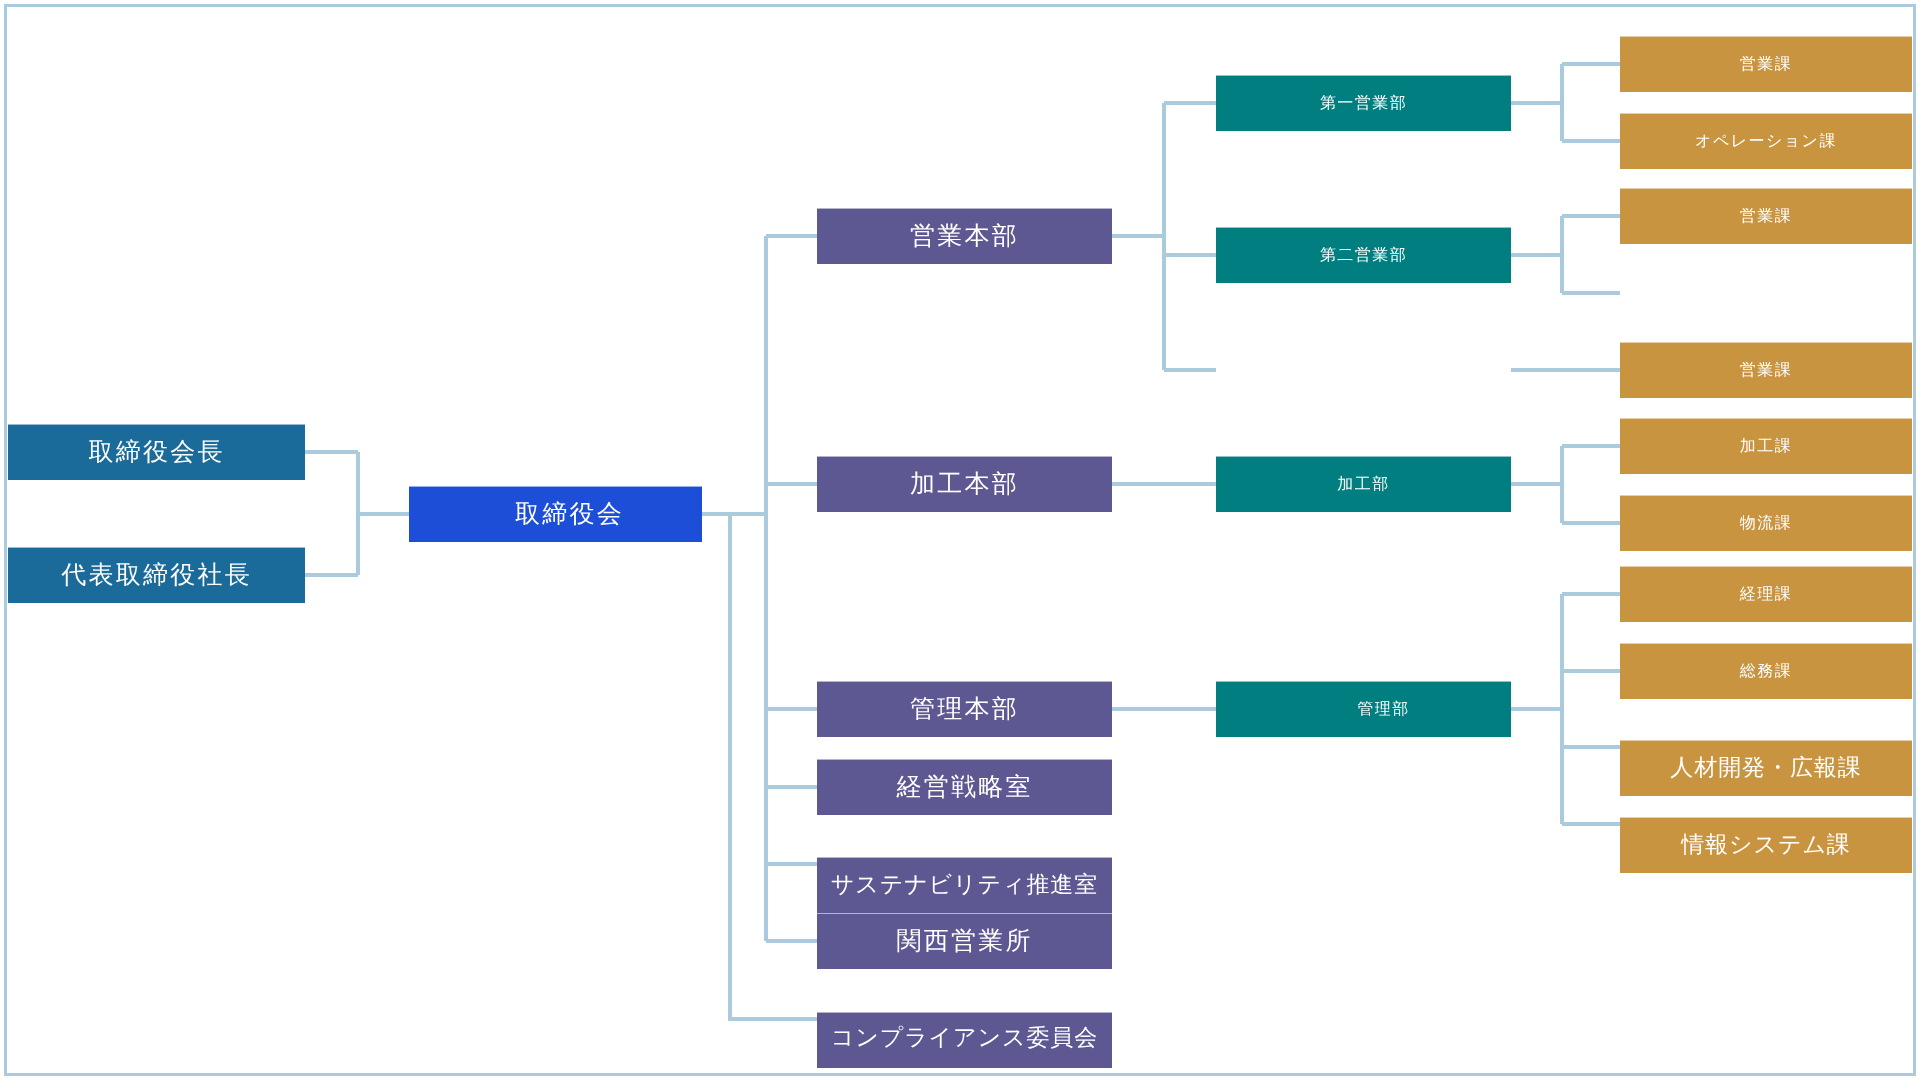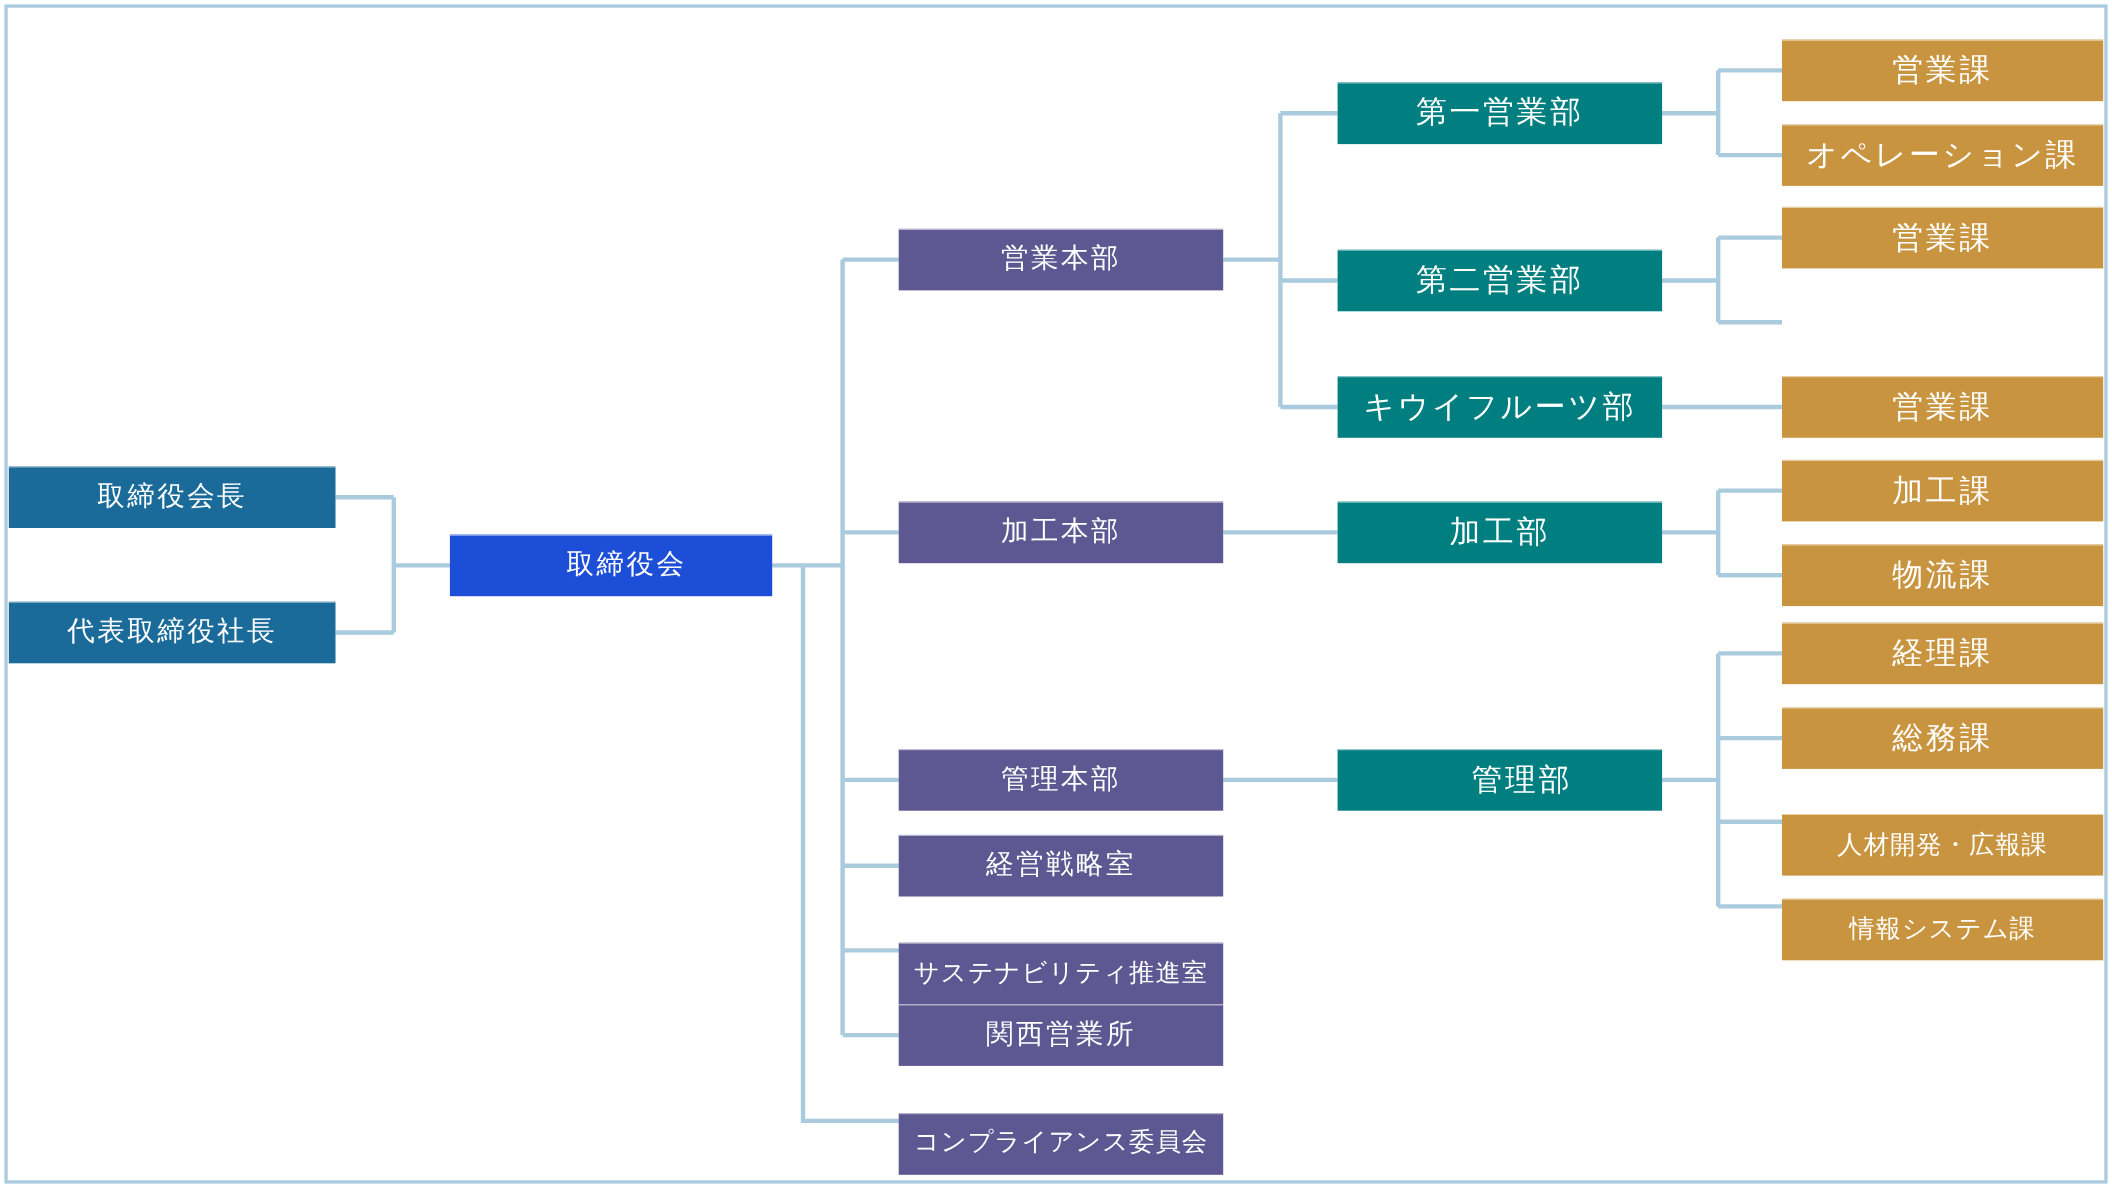--- a/index.html
+++ b/index.html
@@ -55,21 +55,21 @@
     font-size: 25px;
     box-shadow: 0 1px 0 rgba(255,255,255,0.55) inset;
   }
 
   .node-exec   { background: #1a6b99; }
   .node-board  { background: #1d4ed8; padding-left: 28px; }
   .node-div    { background: #5d5891; }
   .node-dept   { background: #017f80; }
   .node-sect   { background: #c9943f; }
 
-  .node-sect, .node-dept { font-size: 28px; }
+  .node-sect, .node-dept { font-size: 16px; }
   .node-long { font-size: 23px; letter-spacing: 0.04em; margin-top: 21px; }
 </style>
 </head>
 <body>
 
 <div id="org-chart-page">
 
   <div id="chart-frame"></div>
 
   <svg id="connector-layer" viewBox="0 0 1920 1080" width="1920" height="1080" xmlns="http://www.w3.org/2000/svg">
@@ -145,21 +145,20 @@
   <div class="node node-div node-long" style="left:817px; top:836px; width:295px; height:56px;">サステナビリティ推進室</div>
 
   <div class="node node-div" style="left:817px; top:913px; width:295px; height:56px;">関西営業所</div>
 
   <div class="node node-div node-long" style="left:817px; top:991px; width:295px; height:56px;font-family:Liberation Mono, monospace;">コンプライアンス委員会</div>
 
   <div class="node node-dept" style="left:1216px; top:75px; width:295px; height:56px;font-family:Liberation Serif, serif;">第一営業部</div>
 
   <div class="node node-dept" style="left:1216px; top:227px; width:295px; height:56px;">第二営業部</div>
 
-  <div class="node node-dept" style="left:1216px; top:342px; width:295px; height:56px;">キウイフルーツ部</div>
 
   <div class="node node-dept" style="left:1216px; top:456px; width:295px; height:56px;">加工部</div>
 
   <div class="node node-dept" style="left:1216px; top:681px; width:295px; height:56px;padding-left:40px;">管理部</div>
 
   <div class="node node-sect" style="left:1620px; top:36px; width:292px; height:56px;">営業課</div>
 
   <div class="node node-sect" style="left:1620px; top:113px; width:292px; height:56px;">オペレーション課</div>
 
   <div class="node node-sect" style="left:1620px; top:188px; width:292px; height:56px;">営業課</div>

